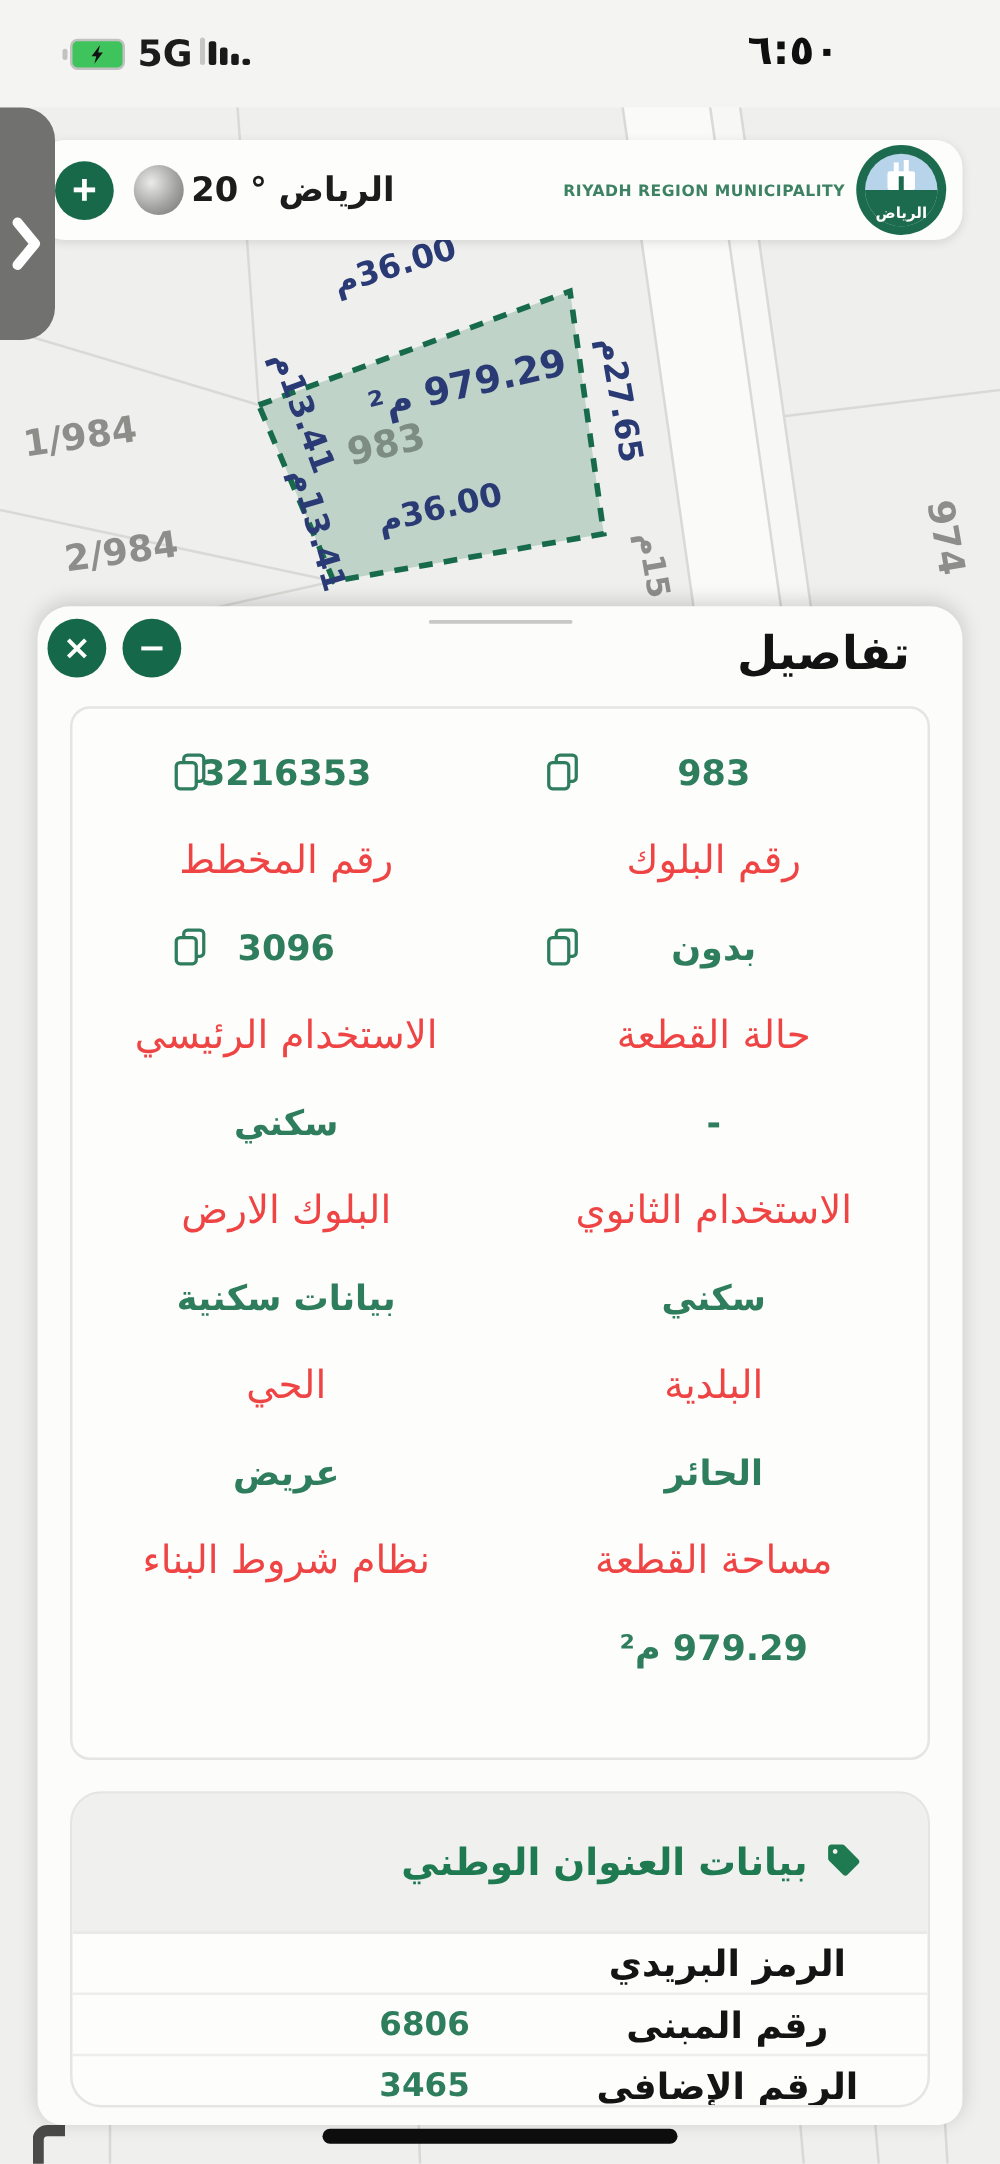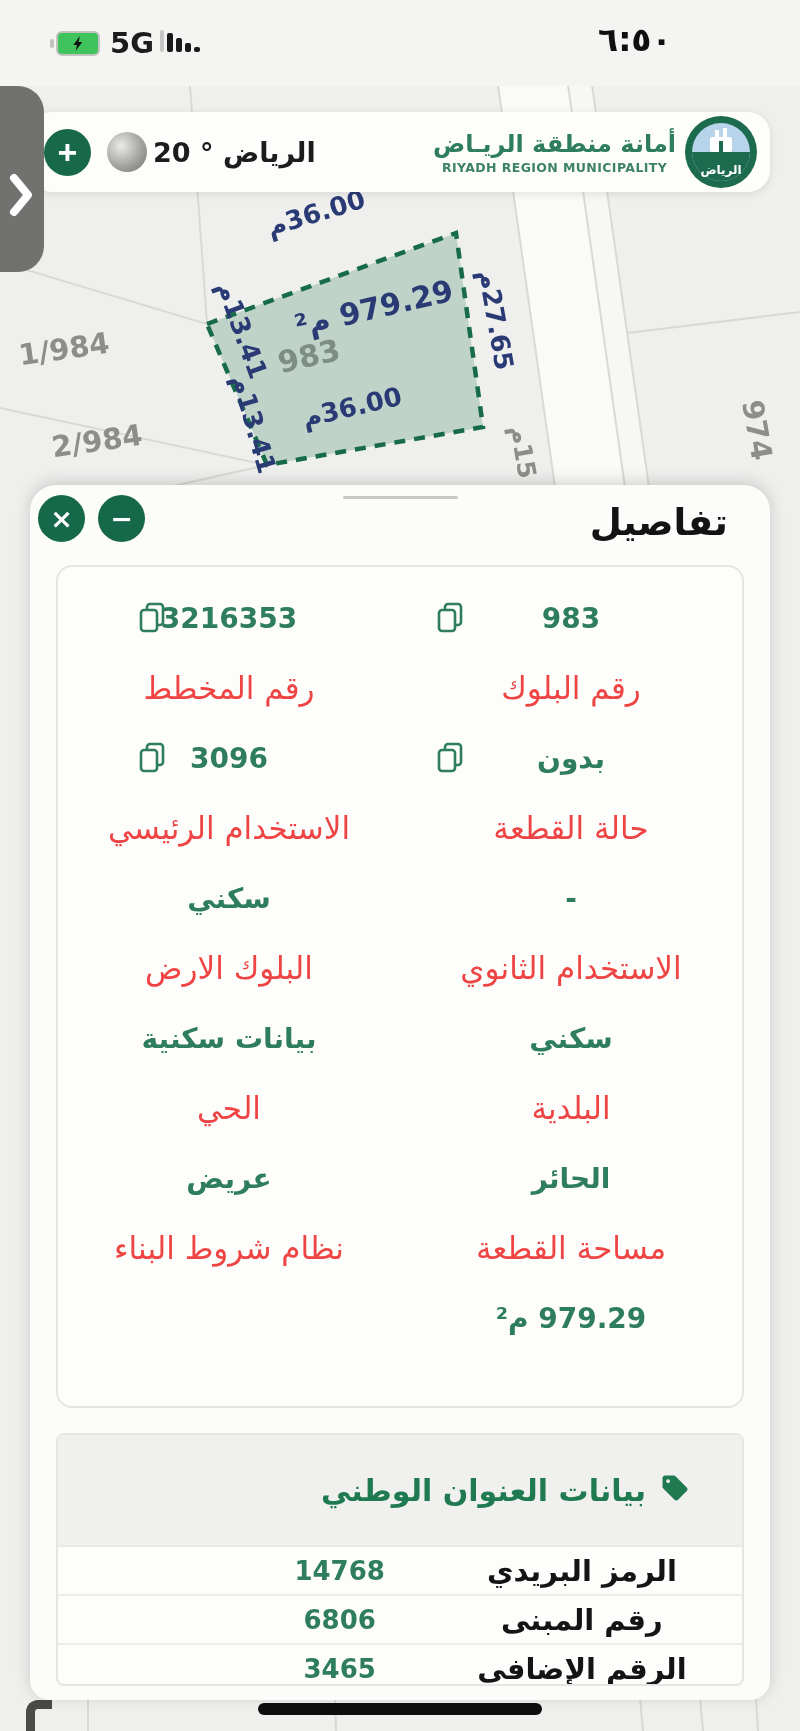--- a/index.html
+++ b/index.html
@@ -46,21 +46,21 @@
   .btn-circle{width:47px;height:47px;border-radius:50%;background:#16684a;color:#fff;display:flex;
               align-items:center;justify-content:center;font-size:27px;font-weight:700;line-height:1;}
   .card1{position:absolute;top:80px;left:26px;width:688px;height:843px;box-sizing:border-box;
          background:#fdfdfc;border:2px solid #e5e5e3;border-radius:16px;padding-top:16px;}
   .drow{display:grid;grid-template-columns:1fr 1fr;height:70px;align-items:center;text-align:center;}
   .dval{color:#2e7d5c;font-size:28px;font-weight:700;position:relative;direction:rtl;}
   .dlab{color:#ef4444;font-size:31px;font-weight:400;}
   .copy-btn{position:absolute;left:36px;top:50%;transform:translateY(-50%);width:28px;height:32px;}
   .copy-far{left:80px;}
   .card2{position:absolute;top:948px;left:26px;width:688px;height:253px;box-sizing:border-box;
-         background:#fdfdfc;border:2px solid #e5e5e3;border-radius:8px;overflow:hidden;}
+         background:#fdfdfc;border:2px solid #e5e5e3;border-radius:25px;overflow:hidden;}
   .c2head{height:112px;background:#f0f1ee;display:flex;align-items:center;padding-right:52px;gap:14px;
           border-bottom:2px solid #e8e8e6;box-sizing:border-box;}
   .c2title{font-size:30px;font-weight:700;color:#1f7a52;}
   .c2row{height:47px;display:grid;grid-template-columns:1fr 1fr .55fr;align-items:center;}
   .c2row + .c2row{border-top:2px solid #ededeb;}
   .c2lab{text-align:center;padding-right:52px;font-size:29px;font-weight:700;color:#141414;}
   .c2val{text-align:center;color:#2e7d5c;font-size:26px;font-weight:600;direction:ltr;}
   
   .home{position:absolute;left:258px;top:1703px;width:284px;height:12px;border-radius:7px;background:#0d0d0d;z-index:40;}
   .corner{position:absolute;left:26px;top:1700px;width:26px;height:34px;border-left:9px solid #4a4a48;
@@ -138,21 +138,20 @@
       <circle cx="37" cy="37" r="29" fill="#b7d4ea"></circle>
       <path d="M8 37 a29 29 0 0 0 58 0 z" fill="#1d6b4e"></path>
       <rect x="26" y="22" width="22" height="15" rx="2" fill="#fff"></rect>
       <rect x="31" y="15" width="4" height="8" fill="#fff"></rect>
       <rect x="39" y="13" width="4" height="10" fill="#fff"></rect>
       <rect x="35" y="26" width="4" height="11" fill="#1d6b4e"></rect>
       <text x="37" y="59" text-anchor="middle" font-size="12" font-weight="bold" fill="#ffffff">الرياض</text>
     </svg>
   </span>
   <span class="brand">
-    <span class="brand-ar">أمانة منطقة الريـاض</span>
     <span class="brand-en">RIYADH REGION MUNICIPALITY</span>
   </span>
   <span class="spacer"></span>
   <span class="weather">الرياض ° 20</span>
   <span class="moon"></span>
   <button class="plus-btn" style="border:none;cursor:pointer;">+</button>
 </div>
 
 <div class="sheet">
   <div class="drag"></div>
@@ -244,21 +243,20 @@
     <div class="c2head">
       <span>
         <svg width="30" height="30" viewBox="0 0 24 24" fill="#1f7a52">
           <path d="M21.4 11.6l-9-9C12 2.2 11.5 2 11 2H4c-1.1 0-2 .9-2 2v7c0 .5.2 1 .6 1.4l9 9c.8.8 2 .8 2.8 0l7-7c.8-.8.8-2 0-2.8zM6.5 8C5.7 8 5 7.3 5 6.5S5.7 5 6.5 5 8 5.7 8 6.5 7.3 8 6.5 8z"></path>
         </svg>
       </span>
       <span class="c2title">بيانات العنوان الوطني</span>
     </div>
     <div class="c2row">
       <div class="c2lab">الرمز البريدي</div>
-      <div class="c2val">14768</div>
       <div></div>
     </div>
     <div class="c2row">
       <div class="c2lab">رقم المبنى</div>
       <div class="c2val">6806</div>
       <div></div>
     </div>
     <div class="c2row">
       <div class="c2lab">الرقم الإضافي</div>
       <div class="c2val">3465</div>

